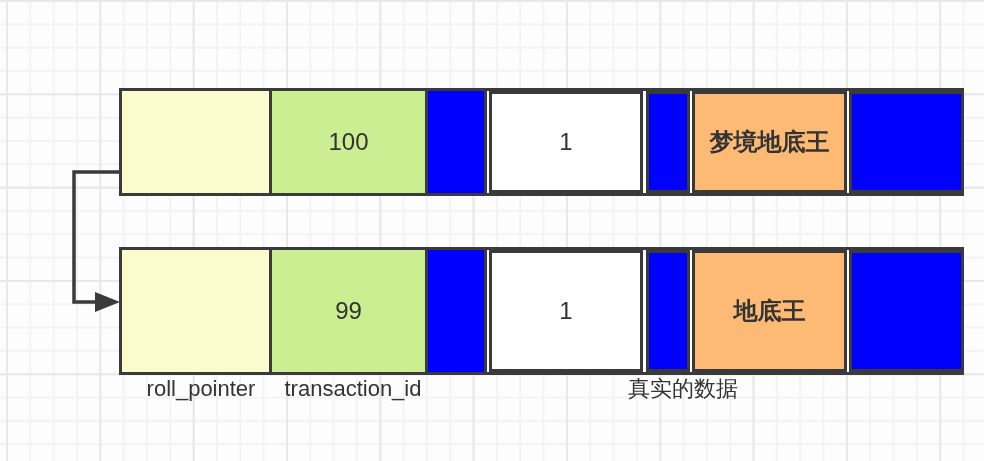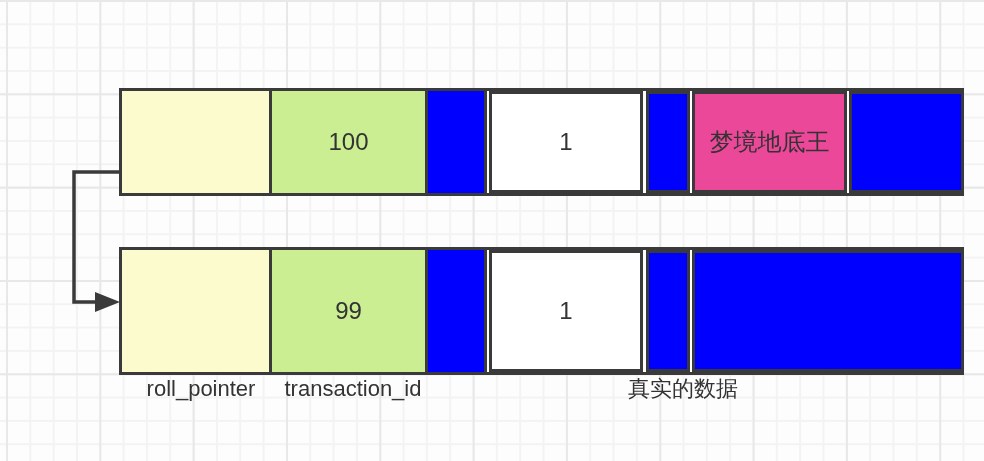--- a/index.html
+++ b/index.html
@@ -31,21 +31,21 @@
   .row-old{top:247px;height:128px;}
   .cell{
     display:flex;align-items:center;justify-content:center;
     font-size:24px;line-height:1;color:var(--text);
   }
   .cell-roll   {flex:0 0 150px;background:var(--yellow-fill);border-right:3px solid var(--stroke);}
   .cell-trx    {flex:0 0 156px;background:var(--green-fill); border-right:3px solid var(--stroke);}
   .cell-sep1   {flex:0 0 59px; background:var(--blue-fill);  border-right:3px solid var(--stroke);margin-right:2px;}
   .cell-field1 {flex:0 0 154px;background:#ffffff;border:3px solid var(--stroke);margin-right:3px;}
   .cell-sep2   {flex:0 0 44px; background:var(--blue-fill);  border:3px solid var(--stroke);margin-right:2px;}
-  .cell-data   {flex:0 0 155px;background:#ec4899;border:3px solid var(--stroke);margin-right:2px;}
+  .cell-data   {flex:0 0 155px;background:#fdba74;border:3px solid var(--stroke);margin-right:2px;font-weight:bold;}
   .cell-sep3   {flex:1;background:var(--blue-fill);border:3px solid var(--stroke);border-right-width:0;}
   .arrow-layer{position:absolute;left:0;top:0;width:984px;height:461px;pointer-events:none;color:var(--stroke);}
   .label{
     position:absolute;top:377px;transform:translateX(-50%);
     font-size:22px;line-height:24px;white-space:nowrap;color:var(--text);
   }
   .label-roll{left:201px;}
   .label-trx{left:353px;}
   .label-data{left:683px;}
 </style>
@@ -78,20 +78,23 @@
   <div class="row row-old">
     <div class="cell cell-roll"></div>
     <div class="cell cell-trx">
       <span>99</span>
     </div>
     <div class="cell cell-sep1"></div>
     <div class="cell cell-field1">
       <span>1</span>
     </div>
     <div class="cell cell-sep2"></div>
+    <div class="cell cell-data">
+      <span>地底王</span>
+    </div>
     <div class="cell cell-sep3"></div>
   </div>
 
   <div class="label label-roll">roll_pointer</div>
   <div class="label label-data">真实的数据</div>
   <div class="label label-trx">transaction_id</div>
 
 </div>
 
 </body></html>

